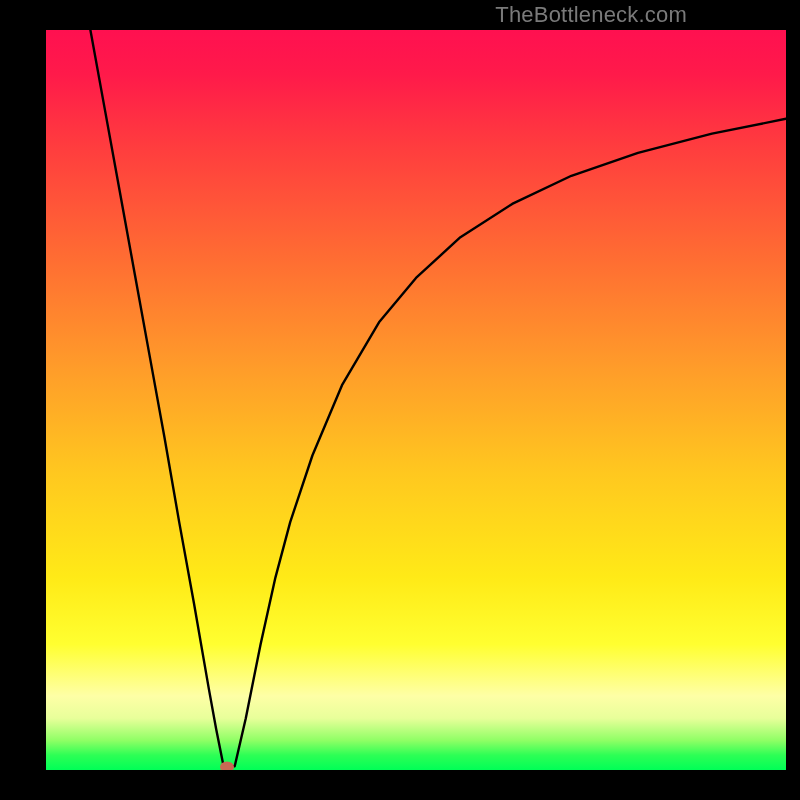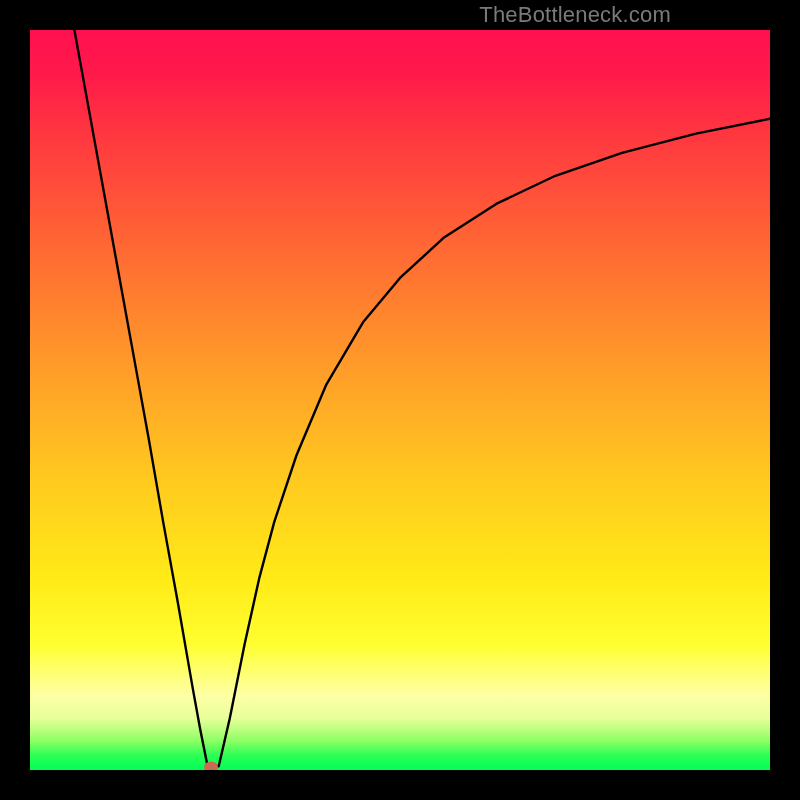--- a/index.html
+++ b/index.html
@@ -7,21 +7,21 @@
     padding: 0;
     width: 800px;
     height: 800px;
     background: #000;
     overflow: hidden;
     font-family: Arial, Helvetica, sans-serif;
   }
   .frame {
     position: absolute;
     top: 0;
-    left: 0;
+    left: 16px;
     width: 681px;
     height: 800px;
     background: #000;
   }
   .watermark {
     position: absolute;
     top: 2px;
     right: 10px;
     color: #7a7a7a;
     font-size: 22px;

